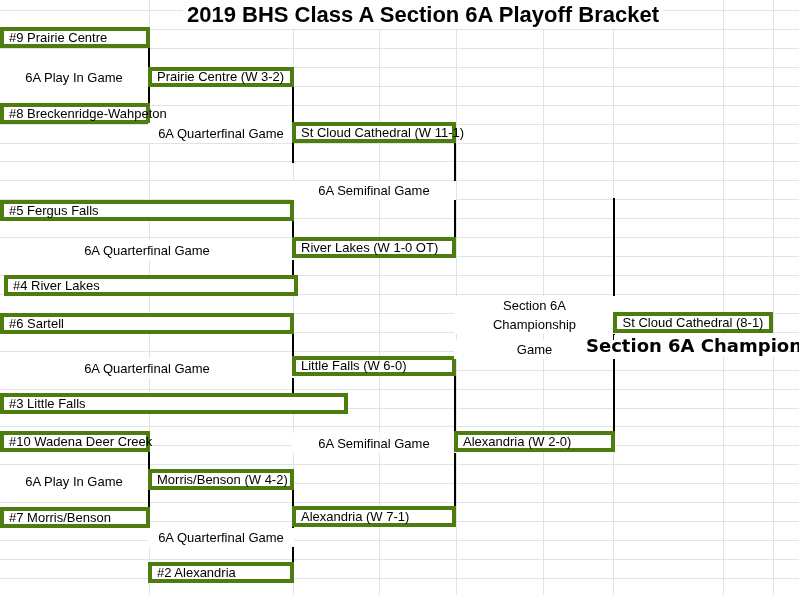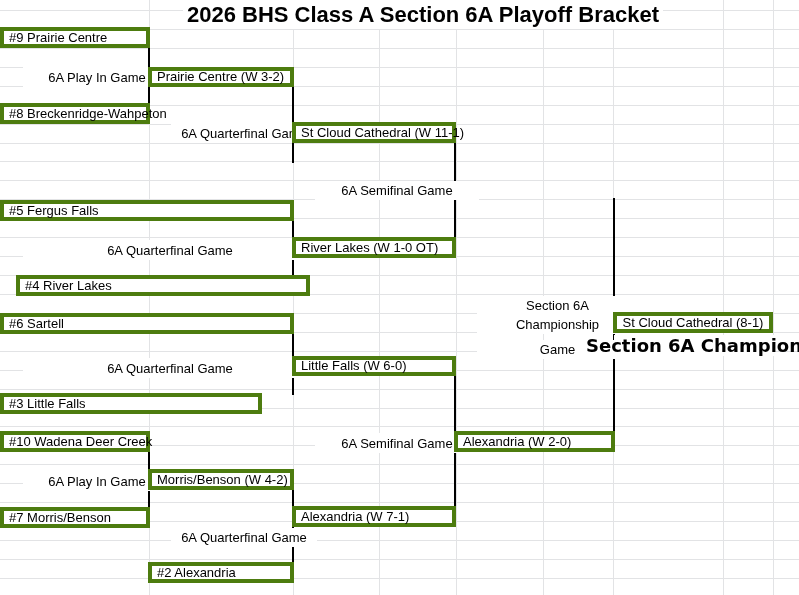--- a/index.html
+++ b/index.html
@@ -8,21 +8,21 @@
   
   .hgrid{position:absolute;left:0;top:10px;width:799px;height:585px;z-index:0;
          background:repeating-linear-gradient(to bottom,#e2e3e5 0 1px,transparent 1px 18.93px);}
   .vline{position:absolute;top:0;width:1px;height:595px;background:#e2e3e5;z-index:0;}
   
   .tbox{position:absolute;background:#fff;border:4px solid #4d7c0f;box-sizing:border-box;
         font-size:13px;line-height:16px;padding:0 0 0 5px;display:flex;align-items:center;
         white-space:nowrap;z-index:2;}
   .tbox.center{justify-content:center;padding:4px;}
   .rlabel{position:absolute;background:#fff;font-size:13px;display:flex;align-items:center;
-          justify-content:center;white-space:nowrap;z-index:2;margin-left:23px;}
+          justify-content:center;white-space:nowrap;z-index:2;}
   .conn{position:absolute;width:2px;background:#000;z-index:1;}
   .title{position:absolute;left:183px;top:0;height:29px;line-height:29px;background:#fff;
          font-weight:bold;font-size:22px;padding:0 4px;white-space:nowrap;z-index:3;}
   .champcap{position:absolute;left:614px;top:335px;width:160px;height:21px;background:#fff;
             font-family:"DejaVu Sans",sans-serif;font-weight:bold;font-size:18px;
             display:flex;align-items:center;justify-content:center;white-space:nowrap;z-index:2;}
 </style>
 </head>
 <body>
 
@@ -31,21 +31,21 @@
   <div class="hgrid"></div>
   <div class="vline" style="left:149px"></div>
   <div class="vline" style="left:293px"></div>
   <div class="vline" style="left:379px"></div>
   <div class="vline" style="left:456px"></div>
   <div class="vline" style="left:543px"></div>
   <div class="vline" style="left:613px"></div>
   <div class="vline" style="left:723px"></div>
   <div class="vline" style="left:773px"></div>
 
-  <div class="title">2026 BHS Class A Section 6A Playoff Bracket</div>
+  <div class="title">2019 BHS Class A Section 6A Playoff Bracket</div>
 
   <div class="conn" style="left:148px;top:47px;height:58px"></div>
   <div class="conn" style="left:292px;top:85px;height:78px"></div>
   <div class="conn" style="left:454px;top:141px;height:98px"></div>
   <div class="conn" style="left:292px;top:219px;height:58px"></div>
   <div class="conn" style="left:613px;top:198px;height:235px"></div>
   <div class="conn" style="left:292px;top:332px;height:63px"></div>
   <div class="conn" style="left:454px;top:374px;height:134px"></div>
   <div class="conn" style="left:148px;top:450px;height:59px"></div>
   <div class="conn" style="left:292px;top:488px;height:76px"></div>
@@ -55,26 +55,26 @@
   <div class="tbox" style="left:148px;top:67px;width:146px;height:20px">Prairie Centre (W 3-2)</div>
   <div class="tbox" style="left:0;top:103px;width:150px;height:21px">#8 Breckenridge-Wahpeton</div>
   <div class="rlabel" style="left:148px;top:123px;width:146px;height:20px">6A Quarterfinal Game</div>
   <div class="tbox" style="left:292px;top:122px;width:164px;height:21px">St Cloud Cathedral (W 11-1)</div>
 
   <div class="rlabel" style="left:292px;top:181px;width:164px;height:19px">6A Semifinal Game</div>
 
   <div class="tbox" style="left:0;top:200px;width:294px;height:21px">#5 Fergus Falls</div>
   <div class="rlabel" style="left:0;top:240px;width:294px;height:20px">6A Quarterfinal Game</div>
   <div class="tbox" style="left:292px;top:237px;width:164px;height:21px">River Lakes (W 1-0 OT)</div>
-  <div class="tbox" style="left:16px;top:275px;width:294px;height:21px">#4 River Lakes</div>
+  <div class="tbox" style="left:4px;top:275px;width:294px;height:21px">#4 River Lakes</div>
 
   <div class="tbox" style="left:0;top:313px;width:294px;height:21px">#6 Sartell</div>
   <div class="rlabel" style="left:0;top:358px;width:294px;height:20px">6A Quarterfinal Game</div>
   <div class="tbox" style="left:292px;top:356px;width:164px;height:20px">Little Falls (W 6-0)</div>
-  <div class="tbox" style="left:0;top:393px;width:262px;height:21px">#3 Little Falls</div>
+  <div class="tbox" style="left:0;top:393px;width:348px;height:21px">#3 Little Falls</div>
 
   <div class="rlabel" style="left:454px;top:296px;width:161px;height:19px">Section 6A</div>
   <div class="rlabel" style="left:454px;top:340px;width:161px;height:19px">Game</div>
   <div class="rlabel" style="left:454px;top:315px;width:161px;height:19px">Championship</div>
 
   <div class="tbox center" style="left:613px;top:312px;width:160px;height:21px">St Cloud Cathedral (8-1)</div>
   <div class="champcap">Section 6A Champion</div>
 
   <div class="rlabel" style="left:292px;top:433px;width:164px;height:20px">6A Semifinal Game</div>
   <div class="tbox" style="left:454px;top:431px;width:161px;height:21px">Alexandria (W 2-0)</div>

